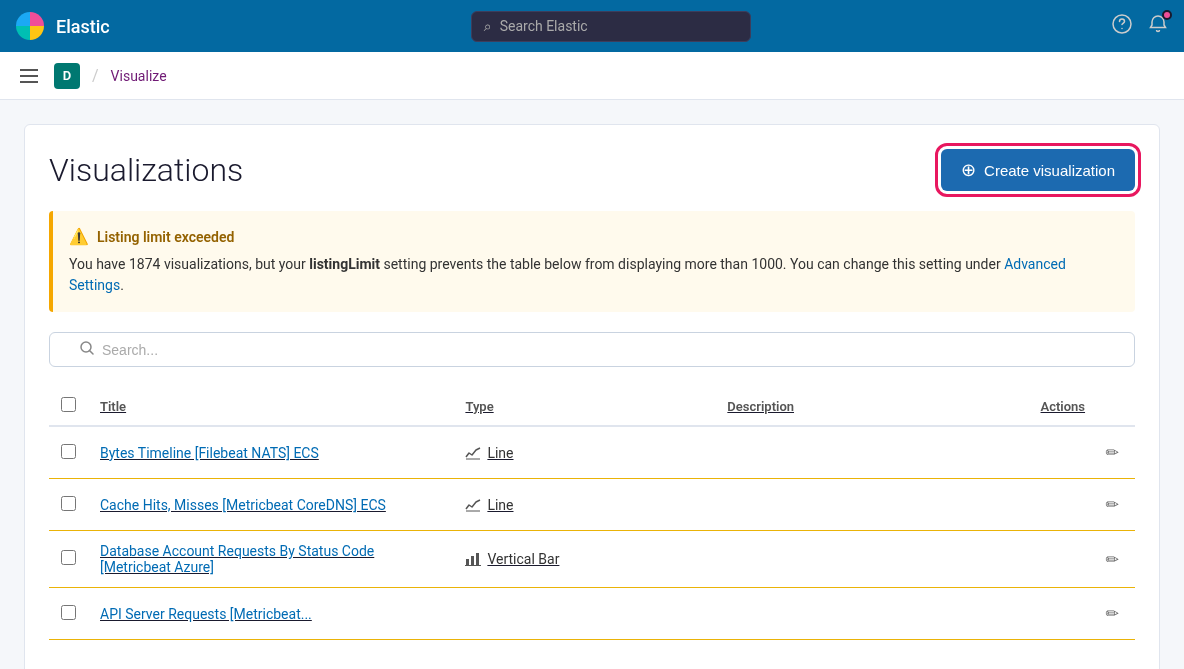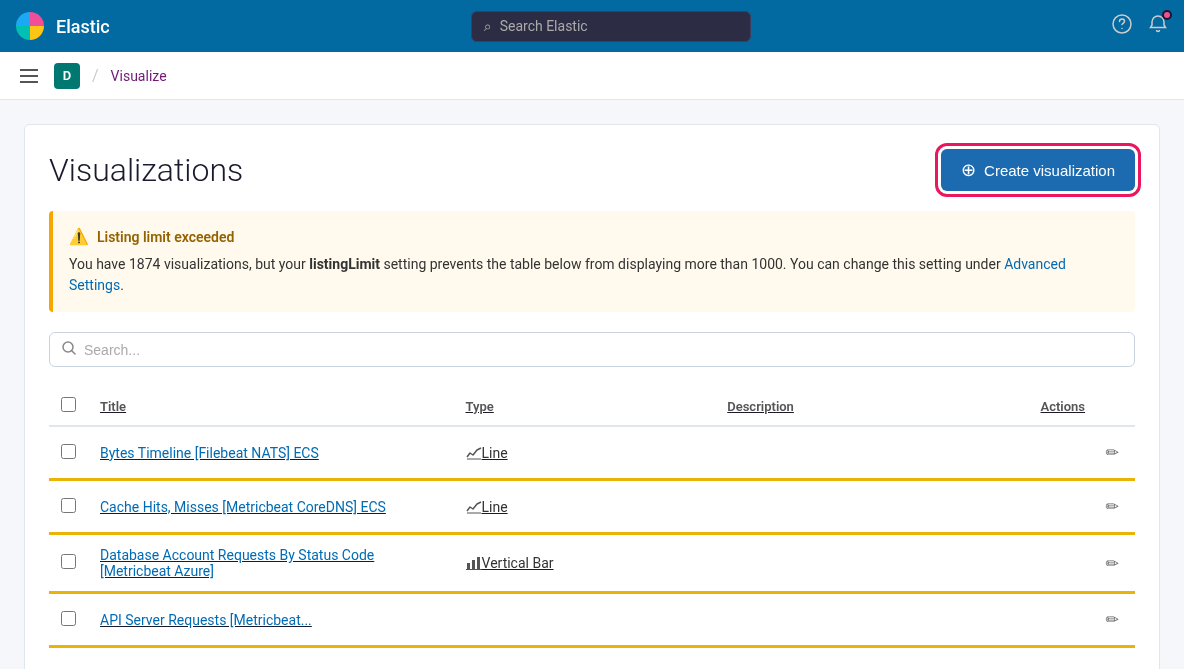--- a/index.html
+++ b/index.html
@@ -188,21 +188,21 @@
       text-decoration: none;
     }
     .bold { font-weight: 700; }
 
     
     .search-input-wrapper {
       display: flex;
       align-items: center;
       border: 1px solid #c9d3e0;
       border-radius: 6px;
-      padding: 8px 12px;
+      padding: 8px 30px;
       gap: 8px;
       margin-bottom: 20px;
     }
     .search-input-icon {
       color: #888;
       font-size: 14px;
     }
     .search-input {
       border: none;
       outline: none;
@@ -222,39 +222,40 @@
     .viz-table th {
       text-align: left;
       font-size: 13px;
       font-weight: 600;
       color: #555;
       padding: 10px 12px;
       border-bottom: 2px solid #e0e5ee;
     }
     .viz-table td {
       padding: 12px 12px;
-      border-bottom: 3px solid #eab308;
+      border-bottom: 1px solid #eab308;
       font-size: 14px;
       vertical-align: middle;
     }
     .checkbox-col { width: 36px; }
     .title-col { width: 35%; }
     .type-col { width: 25%; }
     .desc-col { width: 30%; }
     .actions-col { width: 10%; text-align: right; }
 
     .viz-link {
       color: #006bb4;
       text-decoration: none;
       font-size: 14px;
     }
 
     .type-cell {
       display: flex;
       align-items: flex-end;
+      gap: 6px;
       color: #333;
     }
 
     .edit-btn {
       background: none;
       border: none;
       cursor: pointer;
       color: #666;
       font-size: 16px;
       padding: 4px;

